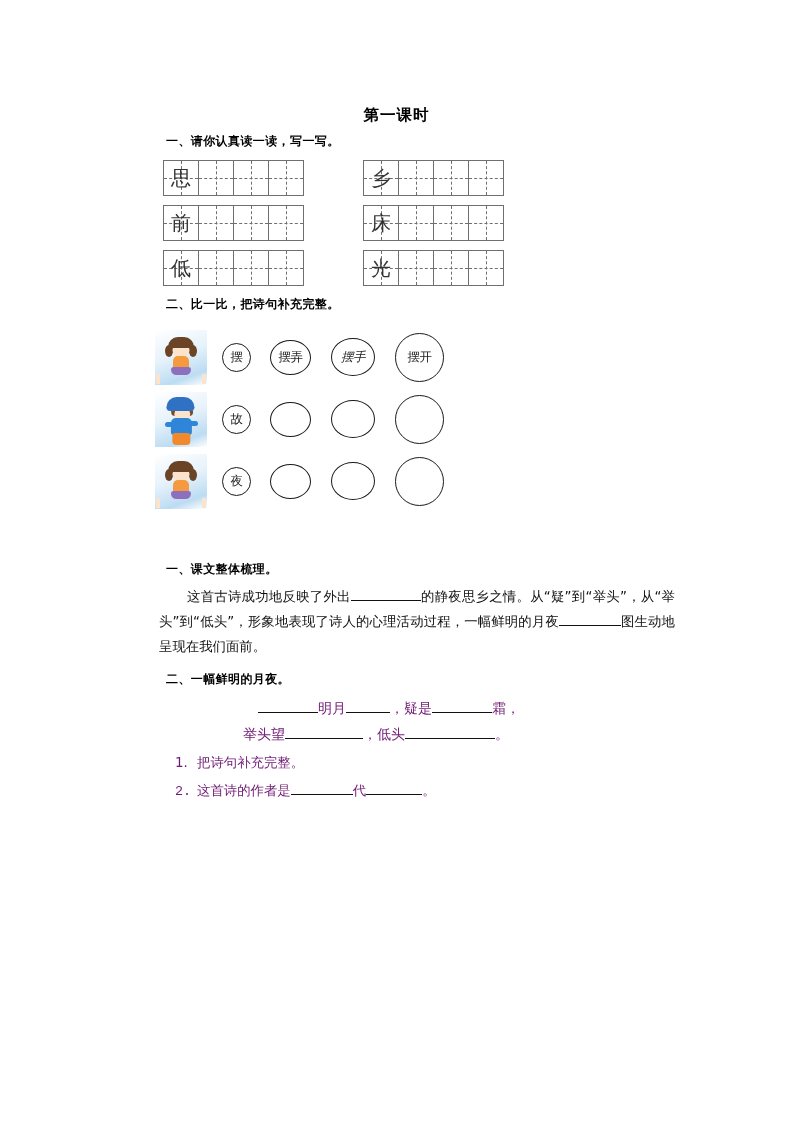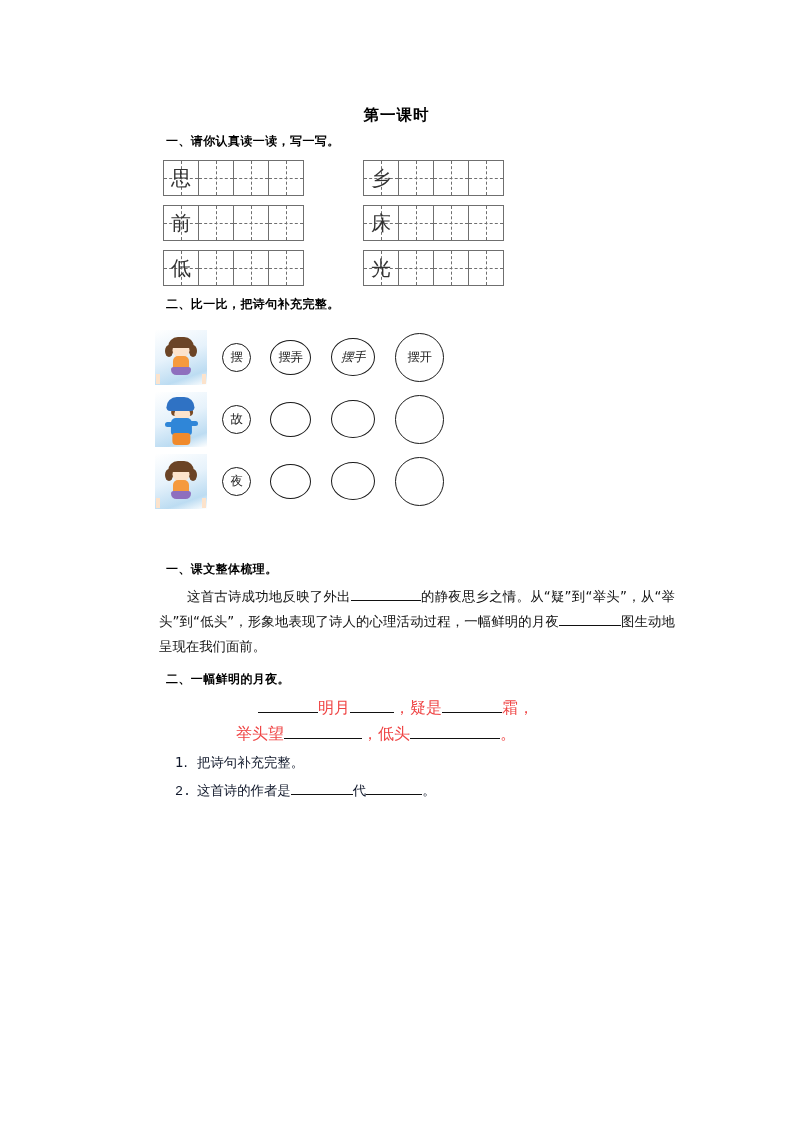--- a/index.html
+++ b/index.html
@@ -276,35 +276,35 @@
   .bl-62 { width: 62px; }
   .bl-60 { width: 60px; }
   .bl-56 { width: 56px; }
   .bl-44 { width: 44px; }
   .bl-78 { width: 78px; }
   .bl-90 { width: 90px; }
 
   
   .poem-line {
     position: absolute;
-    font-size: 16px;
+    font-size: 14px;
     line-height: 24px;
     white-space: nowrap;
-    color: #ef4444;
+    color: #701a75;
   }
   #poem-line-1 { left: 258px; top: 696px; }
-  #poem-line-2 { left: 236px; top: 722px; }
+  #poem-line-2 { left: 243px; top: 722px; }
 
   
   .q-item {
     position: absolute;
     left: 175px;
     font-size: 13.4px;
     white-space: nowrap;
-    color: #0f172a;
+    color: #701a75;
   }
   #q-1 { top: 754px; }
   #q-2 { top: 780px; font-family: Liberation Mono, monospace; }
   .q-num {
     display: inline-block;
     width: 22px;
   }
 </style>
 </head>
 <body>

